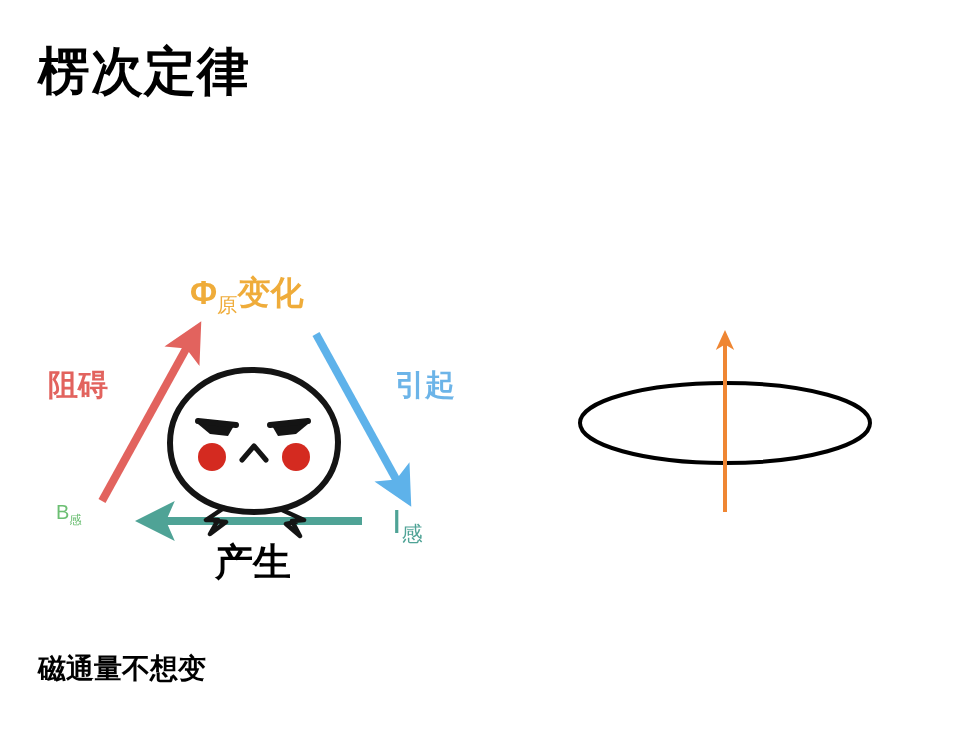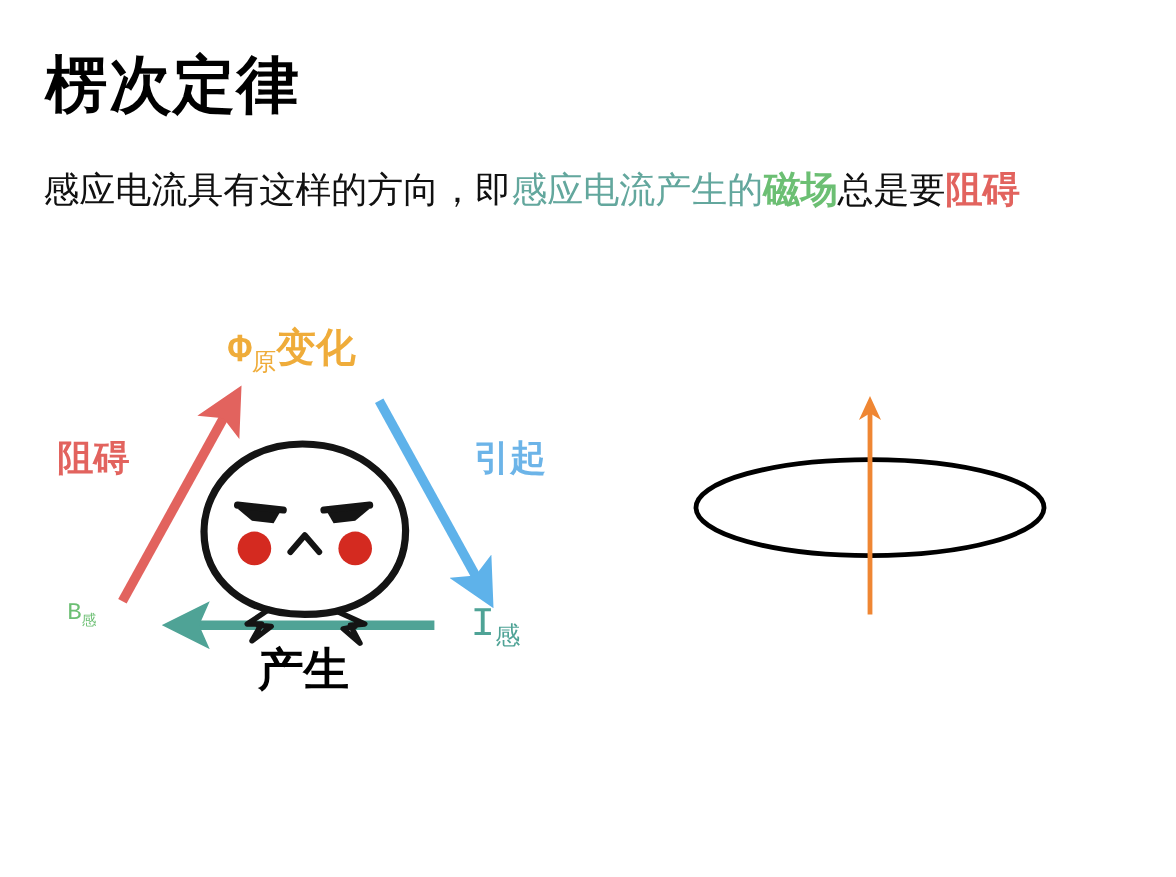--- a/index.html
+++ b/index.html
@@ -68,21 +68,21 @@
     position: absolute;
     left: 20px;
     top: 258px;
     width: 500px;
     height: 350px;
   }
   #cycle-diagram svg { position: absolute; left: 0; top: 0; }
 
   .cyc-label {
     position: absolute;
-    font-family: Liberation Mono, monospace;
+    font-family: Liberation Sans, sans-serif;
     font-weight: bold;
     white-space: nowrap;
     line-height: 1;
   }
   #label-phi   { left: 170px; top: 18px;  font-size: 33px; color: #efac3a; }
   #label-zuai  { left: 28px;  top: 112px; font-size: 30px; color: #e2635e; }
   #label-yinqi { left: 375px; top: 112px; font-size: 30px; color: #6cb4e8; }
   #label-b     { left: 36px;  top: 244px; font-size: 20px; color: #6cbf73;
                  font-weight: normal; }
   #label-i     { left: 372px; top: 246px; font-size: 34px; color: #4fa396;
@@ -117,23 +117,20 @@
   }
 </style>
 </head>
 <body>
 
 <div class="slide">
 
   <div id="slide-title">楞次定律</div>
 
   <div id="statement">
-    <span class="ln">
-      <span class="seg seg-black">感应电流具有这样的方向，即</span><span class="seg seg-teal">感应电流产生的</span><span class="seg seg-green">磁场</span><span class="seg seg-black">总是要</span><span class="seg seg-red">阻碍</span>
-    </span>
   </div>
 
   <div id="cycle-diagram">
 
     <svg width="500" height="350" viewBox="0 0 500 350">
       <defs>
         <marker id="ah-red" markerWidth="5" markerHeight="5" refX="2.6" refY="2.5" orient="auto" markerUnits="strokeWidth">
           <path d="M0,0 L5,2.5 L0,5 L1.1,2.5 Z" fill="#e2635e"></path>
         </marker>
         <marker id="ah-blue" markerWidth="5" markerHeight="5" refX="2.6" refY="2.5" orient="auto" markerUnits="strokeWidth">
@@ -192,14 +189,15 @@
       <defs>
         <marker id="ah-orange" markerWidth="5" markerHeight="5" refX="3" refY="2.5" orient="auto" markerUnits="strokeWidth">
           <path d="M0,0.2 L5,2.5 L0,4.8 L1.4,2.5 Z" fill="#ef8633"></path>
         </marker>
       </defs>
       <ellipse cx="165" cy="103" rx="145" ry="40" fill="none" stroke="#000000" stroke-width="4"></ellipse>
       <line x1="165" y1="192" x2="165" y2="18" stroke="#ef8633" stroke-width="4" marker-end="url(#ah-orange)"></line>
     </svg>
   </div>
 
+  <div id="footnote">磁通量不想变</div>
 
 </div>
 
 </body></html>

